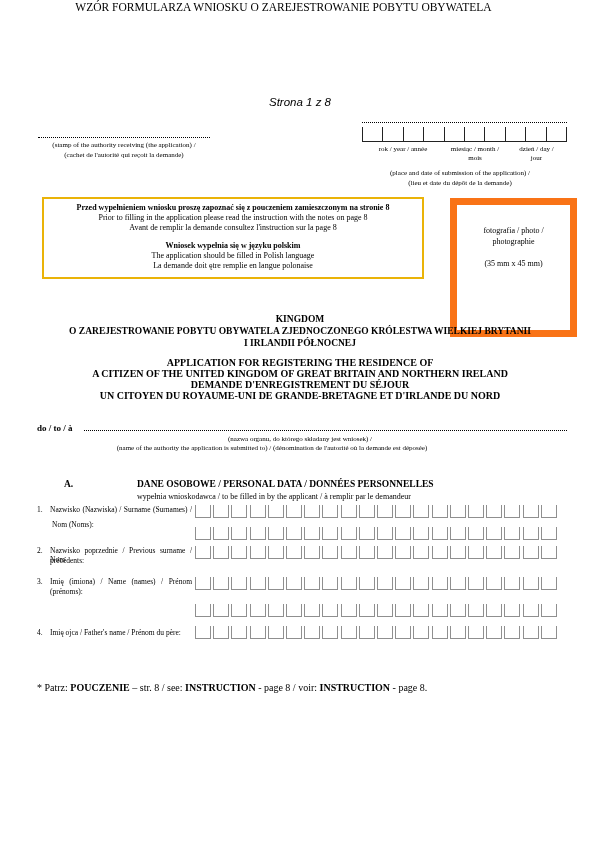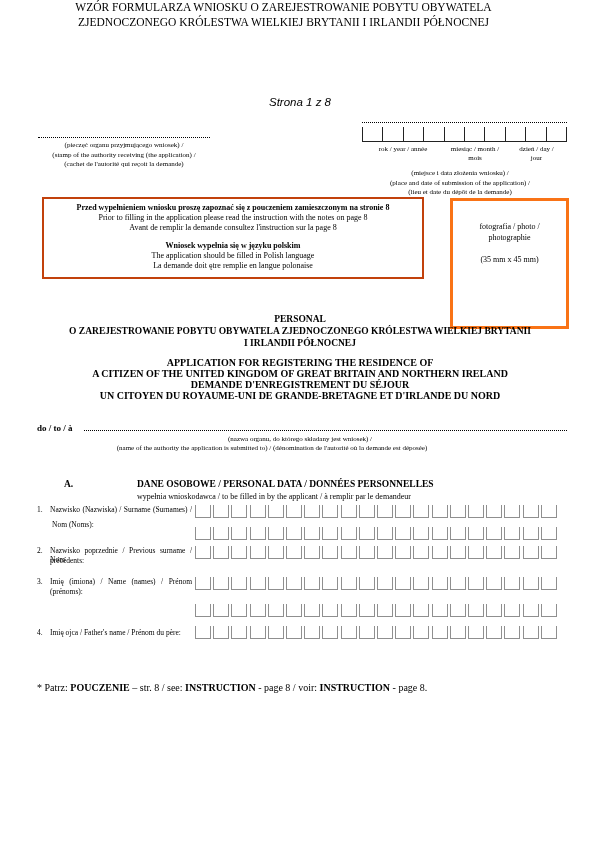--- a/index.html
+++ b/index.html
@@ -19,25 +19,25 @@
   .date-dots{left:362px;top:116px;width:205px;}
   .datecomb{left:362px;top:127px;width:205px;height:14px;display:flex;border-bottom:1px solid #222;}
   .datecomb .cell{flex:1;border-left:1px solid #222;}
   .datecomb .cell:last-child{border-right:1px solid #222;}
   .date-lab{font-size:7px;line-height:9px;text-align:center;}
   .lab-year{left:362px;top:145px;width:82px;}
   .lab-month{left:444px;top:145px;width:62px;}
   .lab-day{left:506px;top:145px;width:61px;}
   .date-cap{left:350px;top:169px;width:220px;font-size:7px;line-height:9.5px;text-align:center;}
 
-  .notice{left:42px;top:197px;width:378px;height:74px;border:2px solid #c2410c;
+  .notice{left:42px;top:197px;width:378px;height:74px;border:2px solid #eab308;
           font-size:8px;line-height:10px;text-align:center;padding-top:4px;}
   .notice .sp{height:8px;}
 
-  .photo{left:450px;top:198px;width:113px;height:105px;border:3px solid #f97316;
+  .photo{left:450px;top:198px;width:113px;height:105px;border:7px solid #f97316;
          font-size:8px;line-height:11px;text-align:center;padding-top:20px;box-sizing:content-box;}
   .photo .sp{height:11px;}
 
   .head-pl{left:0;top:313px;width:600px;text-align:center;font-weight:bold;font-size:9.5px;line-height:12px;}
   .head-en{left:0;top:357px;width:600px;text-align:center;font-weight:bold;font-size:10px;line-height:11px;}
 
   .addr-label{left:37px;top:423px;font-size:9px;font-weight:bold;}
   .addr-dots{left:84px;top:424px;width:483px;}
   .addr-cap1{left:0;top:435px;width:600px;font-size:7px;text-align:center;font-family:Liberation Serif, serif;}
   .addr-cap2{left:0;top:444px;width:544px;font-size:7px;text-align:center;}
@@ -55,27 +55,25 @@
 
   .footnote{left:37px;top:682px;font-size:10px;}
 </style>
 </head>
 <body>
 
 <div class="page">
 
   <div class="abs doc-title">
     <div>WZÓR FORMULARZA WNIOSKU O ZAREJESTROWANIE POBYTU OBYWATELA</div>
-    <div>ZJEDNOCZONEGO KRÓLESTWA WIELKIEJ BRYTANII I IRLANDII PÓŁNOCNEJ</div>
   </div>
   <div class="abs strona">Strona 1 z 8</div>
 
   <div class="abs dotline stamp-dots"></div>
   <div class="abs stamp-cap">
-    <div>(pieczęć organu przyjmującego wniosek) /</div>
     <div>(stamp of the authority receiving (the application) /</div>
     <div>(cachet de l'autorité qui reçoit la demande)</div>
   </div>
 
   <div class="abs dotline date-dots"></div>
   <div class="abs datecomb">
       <div class="cell"></div>
       <div class="cell"></div>
       <div class="cell"></div>
       <div class="cell"></div>
@@ -86,21 +84,20 @@
       <div class="cell"></div>
       <div class="cell"></div>
     </div>
   <div class="abs date-lab lab-year">rok / year / année</div>
   <div class="abs date-lab lab-month">miesiąc / month / mois</div>
   <div class="abs date-lab lab-day">
     <div>dzień / day /</div>
     <div>jour</div>
   </div>
   <div class="abs date-cap">
-    <div>(miejsce i data złożenia wniosku) /</div>
     <div>(place and date of submission of the application) /</div>
     <div>(lieu et date du dépôt de la demande)</div>
   </div>
 
   <div class="abs notice">
     <div class="bold">Przed wypełnieniem wniosku proszę zapoznać się z pouczeniem zamieszczonym na stronie 8</div>
     <div>Prior to filling in the application please read the instruction with the notes on page 8</div>
     <div>Avant de remplir la demande consultez l'instruction sur la page 8</div>
     <div class="sp"></div>
     <div class="bold">Wniosek wypełnia się w języku polskim</div>
@@ -109,21 +106,21 @@
   </div>
 
   <div class="abs photo">
     <div>fotografia / photo /</div>
     <div>photographie</div>
     <div class="sp"></div>
     <div>(35 mm x 45 mm)</div>
   </div>
 
   <div class="abs head-pl">
-    <div>PERSONAL</div>
+    <div>KINGDOM</div>
     <div>O ZAREJESTROWANIE POBYTU OBYWATELA ZJEDNOCZONEGO KRÓLESTWA WIELKIEJ BRYTANII</div>
     <div>I IRLANDII PÓŁNOCNEJ</div>
   </div>
   <div class="abs head-en">
     <div>APPLICATION FOR REGISTERING THE RESIDENCE OF</div>
     <div>A CITIZEN OF THE UNITED KINGDOM OF GREAT BRITAIN AND NORTHERN IRELAND</div>
     <div>DEMANDE D'ENREGISTREMENT DU SÉJOUR</div>
     <div>UN CITOYEN DU ROYAUME-UNI DE GRANDE-BRETAGNE ET D'IRLANDE DU NORD</div>
   </div>
 

